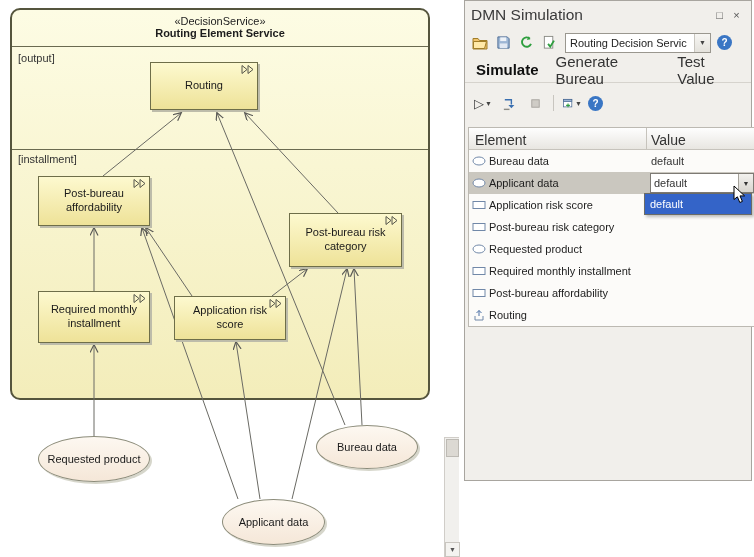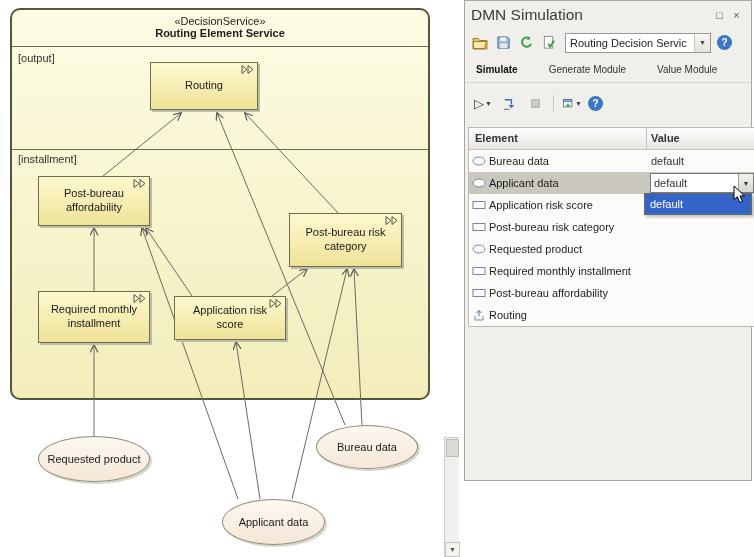--- a/index.html
+++ b/index.html
@@ -60,34 +60,34 @@
 
   .toolbar1 { height:29px; display:flex; align-items:center; gap:3px; padding:0 5px; }
   .tb-icon { width:20px; height:20px; display:flex; align-items:center; justify-content:center; }
   .combo { width:146px; height:20px; background:#fff; border:1px solid #9a978f; display:flex; align-items:center; font-size:11px; color:#222; margin:0 3px; }
   .combo .cv { flex:1; padding-left:4px; white-space:nowrap; overflow:hidden; }
   .combo .cb { width:16px; height:100%; display:flex; align-items:center; justify-content:center;
     font-size:7px; color:#444; border-left:1px solid #c9c6bf; background:linear-gradient(#f7f6f3,#e4e2dc); }
   .help-circle { width:15px; height:15px; border-radius:50%; background:#3a76c4; color:#fff;
     font-size:10px; font-weight:bold; display:flex; align-items:center; justify-content:center; }
 
-  .tabs { height:26px; display:flex; align-items:center; gap:31px; padding:0 11px;
-    border-bottom:1px solid #d6d3cd; font-size:10px; color:#333;text-align:center; }
+  .tabs { height:26px; display:flex; align-items:center; gap:17px; padding:0 11px;
+    border-bottom:1px solid #d6d3cd; font-size:15px; color:#333; }
   .tab { cursor:default; }
   .tab.active { font-weight:bold; color:#101010; }
 
   .toolbar2 { height:40px; display:flex; align-items:center; gap:6px; padding:0 8px; }
   .tsep { width:1px; height:16px; background:#c8c5bf; margin:0 2px; }
   .ddcaret { font-size:7px; color:#444; margin-left:1px; }
   .run-glyph { font-size:13px; color:#3c3c3c; line-height:1; }
 
   .sim-table { position:absolute; left:3px; top:126px; width:287px;
     border:1px solid #bcb9b2; background:#fcfbf9; }
   .thead { display:flex; height:22px; background:linear-gradient(#fefefe,#e8e6e1);
-    border-bottom:1px solid #c6c3bc; font-size:11px; color:#333;font-weight:bold; }
+    border-bottom:1px solid #c6c3bc; font-size:14px; color:#333; }
   .thead .c1 { width:178px; padding:4px 4px 0 6px; border-right:1px solid #c6c3bc; }
   .thead .c2 { flex:1; padding:4px 4px 15px 4px; }
   .sim-row { display:flex; align-items:center; height:22px; font-size:11px; color:#1d1d1d; }
   .sim-row .row-icon { width:20px; display:flex; justify-content:center; line-height:0; }
   .sim-row .row-el { width:158px; white-space:nowrap; overflow:hidden; }
   .sim-row .row-val { flex:1; padding-left:4px; color:#333; display:flex; align-items:center; }
   .sim-row.selected { background:#cac7bf; }
   .cell-combo { display:flex; width:104px; height:20px; background:#fff; border:1px solid #7d7a74;
     align-items:center; font-size:11px; }
   .cell-combo .txt { flex:1; padding-left:3px; }
@@ -230,22 +230,22 @@
       </span>
       <span class="combo">
         <span class="cv">Routing Decision Servic</span>
         <span class="cb">▼</span>
       </span>
       <span class="help-circle">?</span>
     </div>
 
     <div class="tabs">
       <span class="tab active">Simulate</span>
-      <span class="tab">Generate Module</span>
-      <span class="tab">Value Module</span>
+      <span class="tab">Generate Bureau</span>
+      <span class="tab">Test Value</span>
     </div>
 
     <div class="toolbar2">
       <span class="tb-icon">
           <span class="run-glyph">▷</span>
           <span class="ddcaret">▼</span>
         </span>
       <span class="tb-icon">
         <svg width="15" height="15" viewBox="0 0 16 16">
             <path d="M3 4 h7 v5" fill="none" stroke="#3a6fb0" stroke-width="1.5"></path>

